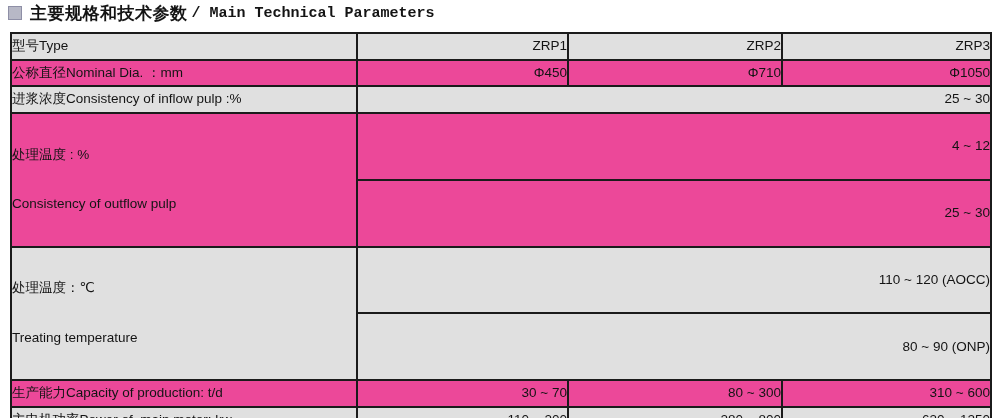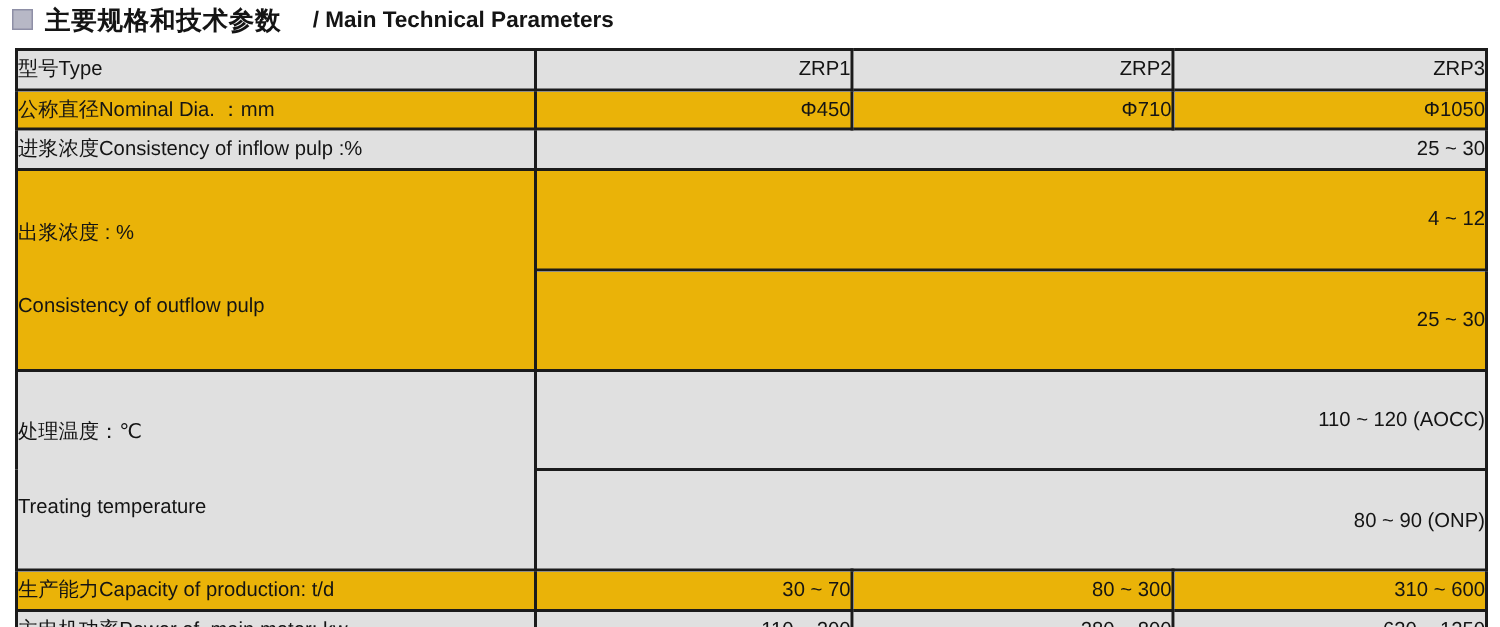--- a/index.html
+++ b/index.html
@@ -4,31 +4,31 @@
 <style>
   html,body{margin:0;padding:0;}
   body{
     width:1000px;height:418px;background:#ffffff;
     font-family:"Liberation Sans","DejaVu Sans",sans-serif;
     color:#141414;-webkit-font-smoothing:antialiased;
   }
   .title-row{display:flex;align-items:center;padding:2px 0 0 8px;height:22px;}
   .bullet{width:12px;height:12px;background:#b7b8c6;border:1px solid #8e8fa6;margin-right:8px;flex:0 0 auto;}
   .title-zh{font-weight:bold;font-size:17px;letter-spacing:0.5px;white-space:pre;}
-  .title-en{font-weight:bold;font-size:15px;margin-left:21px;white-space:pre;}
+  .title-en{font-weight:bold;font-size:15px;margin-left:4px;white-space:pre;font-family:Liberation Mono, monospace;}
 
   table.spec{
     border-collapse:collapse;table-layout:fixed;
     width:980px;margin:8px 0 0 10px;
   }
   table.spec td{
     border:2px solid #1b1b1b;
     height:24.6px;padding:0;
     font-size:13.5px;line-height:1.22;
-    overflow:hidden;background:#eab308;
+    overflow:hidden;background:#ec4899;
   }
   td.lbl{text-align:left;padding-left:18px;white-space:pre-wrap;}
   td.val{text-align:right;}
   tr.shade td{background:#e0e0e0;margin-top:19px;}
   .lbl-line2{white-space:pre-wrap;}
 </style>
 </head>
 <body>
 
 <div class="title-row">
@@ -56,21 +56,21 @@
       <td class="val">Φ450</td>
       <td class="val">Φ710</td>
       <td class="val">Φ1050</td>
     </tr>
     <tr class="shade">
       <td class="lbl">进浆浓度Consistency of inflow pulp :%</td>
       <td class="val" colspan="3">25 ~ 30</td>
     </tr>
     <tr>
       <td class="lbl" rowspan="2">
-        <div>出浆浓度 : %</div>
+        <div>处理温度 : %</div>
         <div class="lbl-line2">Consistency of outflow pulp</div>
       </td>
       <td class="val" colspan="3">4 ~ 12</td>
     </tr>
     <tr>
       <td class="val" colspan="3">25 ~ 30</td>
     </tr>
     <tr class="shade">
       <td class="lbl" rowspan="2">
         <div>处理温度：℃</div>

